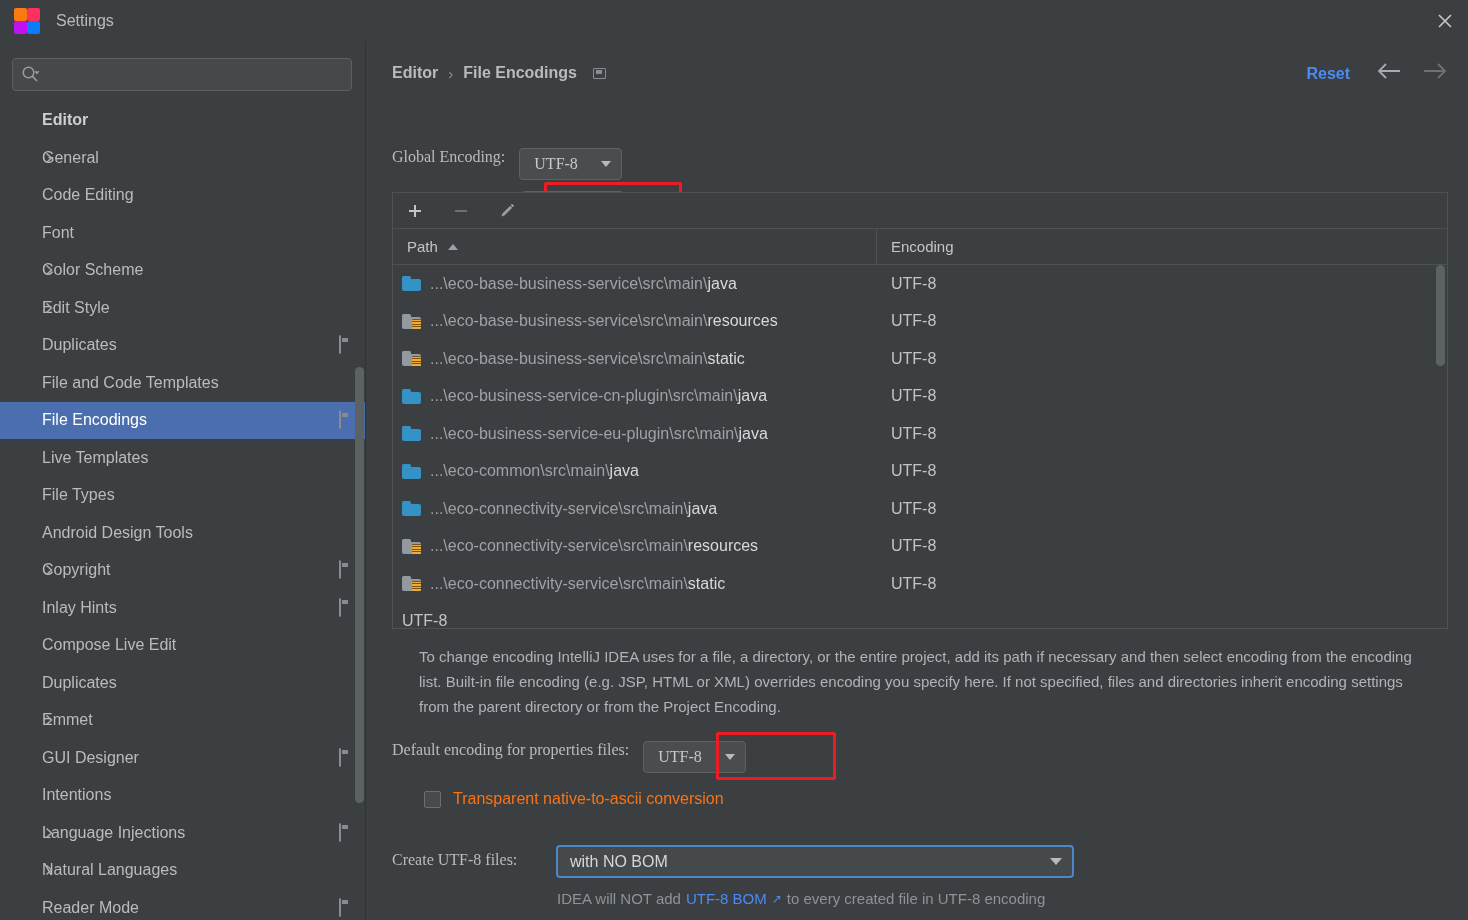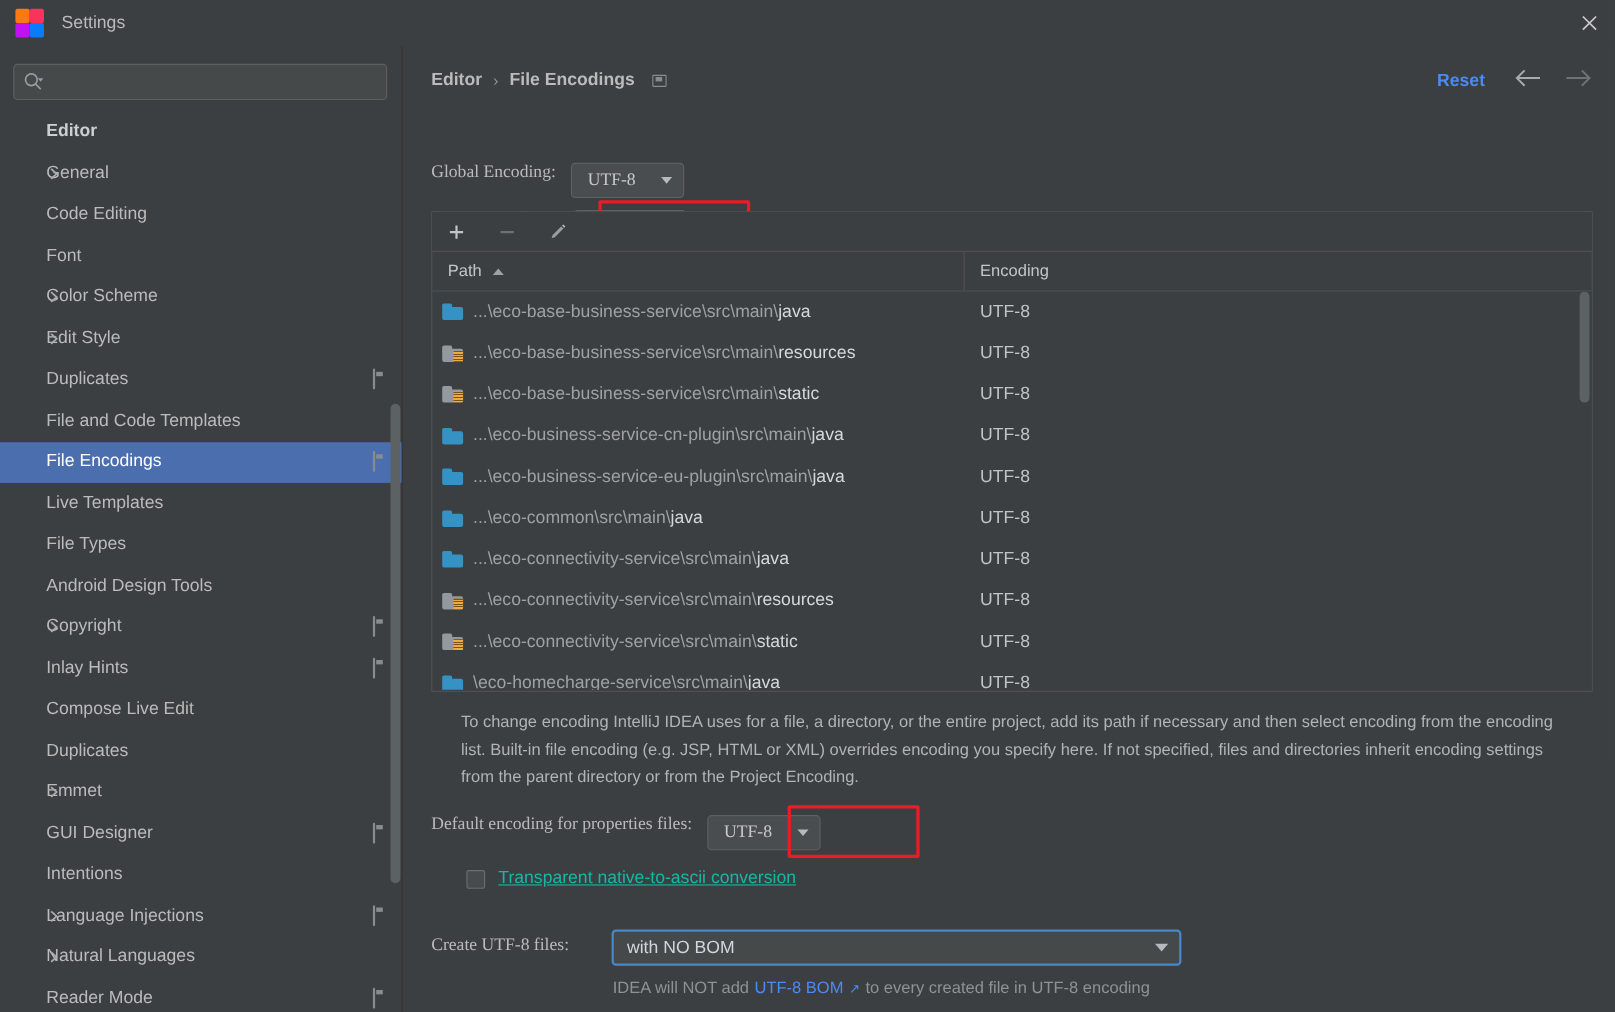--- a/index.html
+++ b/index.html
@@ -212,21 +212,21 @@
     color: #b0b3b7; font-size: 15px; line-height: 25px;
   }
 
   .checkbox-row {
     position: absolute; left: 424px; top: 790px; display: flex; align-items: center; gap: 12px;
   }
   .cbox {
     width: 17px; height: 17px; border: 1px solid #6b6f72; border-radius: 2px;
     background: #484b4d;
   }
-  .cbox-label { color: #14b8a6; font-size: 16px; text-decoration: underline; }
+  .cbox-label { color: #f97316; font-size: 16px; }
 
   .combo-wide {
     position: absolute; left: 556px; top: 845px; width: 518px; height: 33px;
     background: #45494a; border: 2px solid #4a88c7; border-radius: 4px;
     display: flex; align-items: center; justify-content: space-between;
     padding: 0 10px 0 12px; color: #d4d7da; font-size: 16px;
   }
   .caret-dn-lg {
     width: 0; height: 0; border-left: 6px solid transparent;
     border-right: 6px solid transparent; border-top: 7px solid #b6babd;
@@ -547,27 +547,20 @@
             <span class="cell-path">
               <span class="folder-icon res">
                 <span class="ftab"></span>
                 <span class="fbody"></span>
               </span>
               <span class="path-text"><span>...\eco-connectivity-service\src\main\</span><span class="tail">static</span></span>
             </span>
             <span class="cell-enc">UTF-8</span>
           </div>
           <div class="trow">
-            <span class="cell-path">
-              <span class="folder-icon">
-                <span class="ftab"></span>
-                <span class="fbody"></span>
-              </span>
-              <span class="path-text"><span>\eco-homecharge-service\src\main\</span><span class="tail">java</span></span>
-            </span>
             <span class="cell-enc">UTF-8</span>
           </div>
         </div>
       <div class="table-sb-track">
         <div class="table-sb-thumb"></div>
       </div>
     </div>
   </div>
 
   <div class="desc">To change encoding IntelliJ IDEA uses for a file, a directory, or the entire project, add its path if necessary and then select encoding from the encoding list. Built-in file encoding (e.g. JSP, HTML or XML) overrides encoding you specify here. If not specified, files and directories inherit encoding settings from the parent directory or from the Project Encoding.</div>

